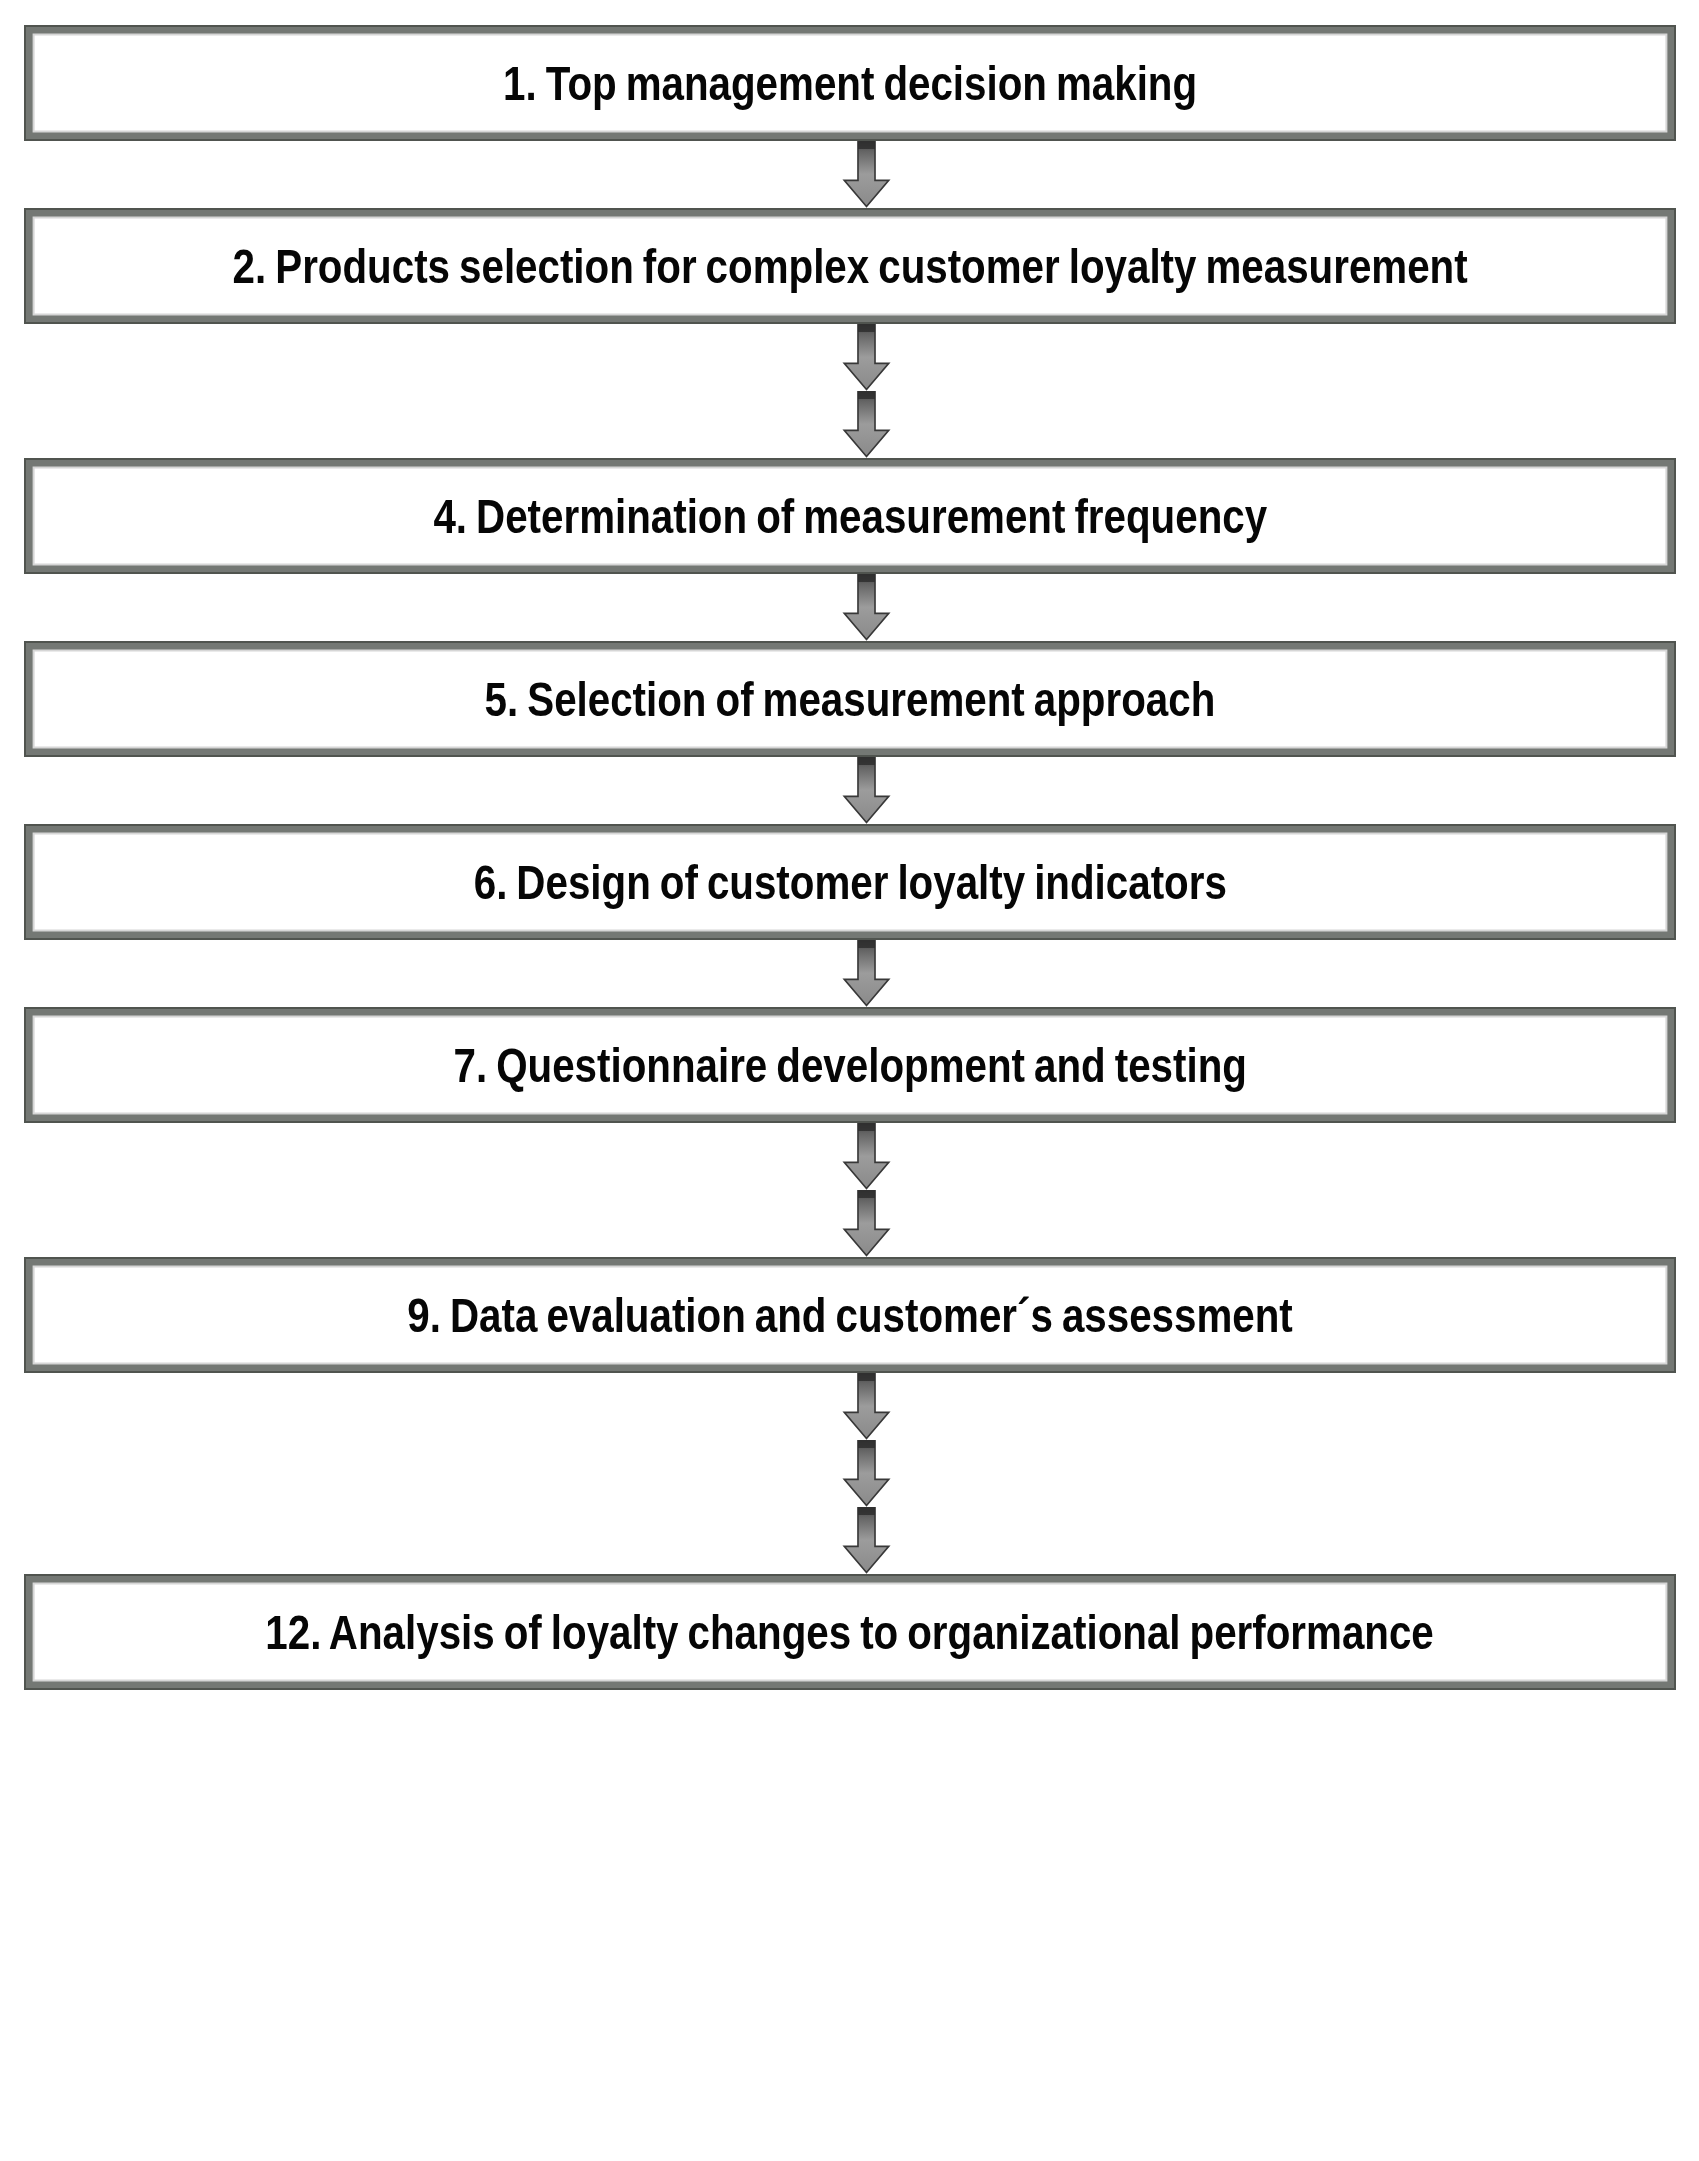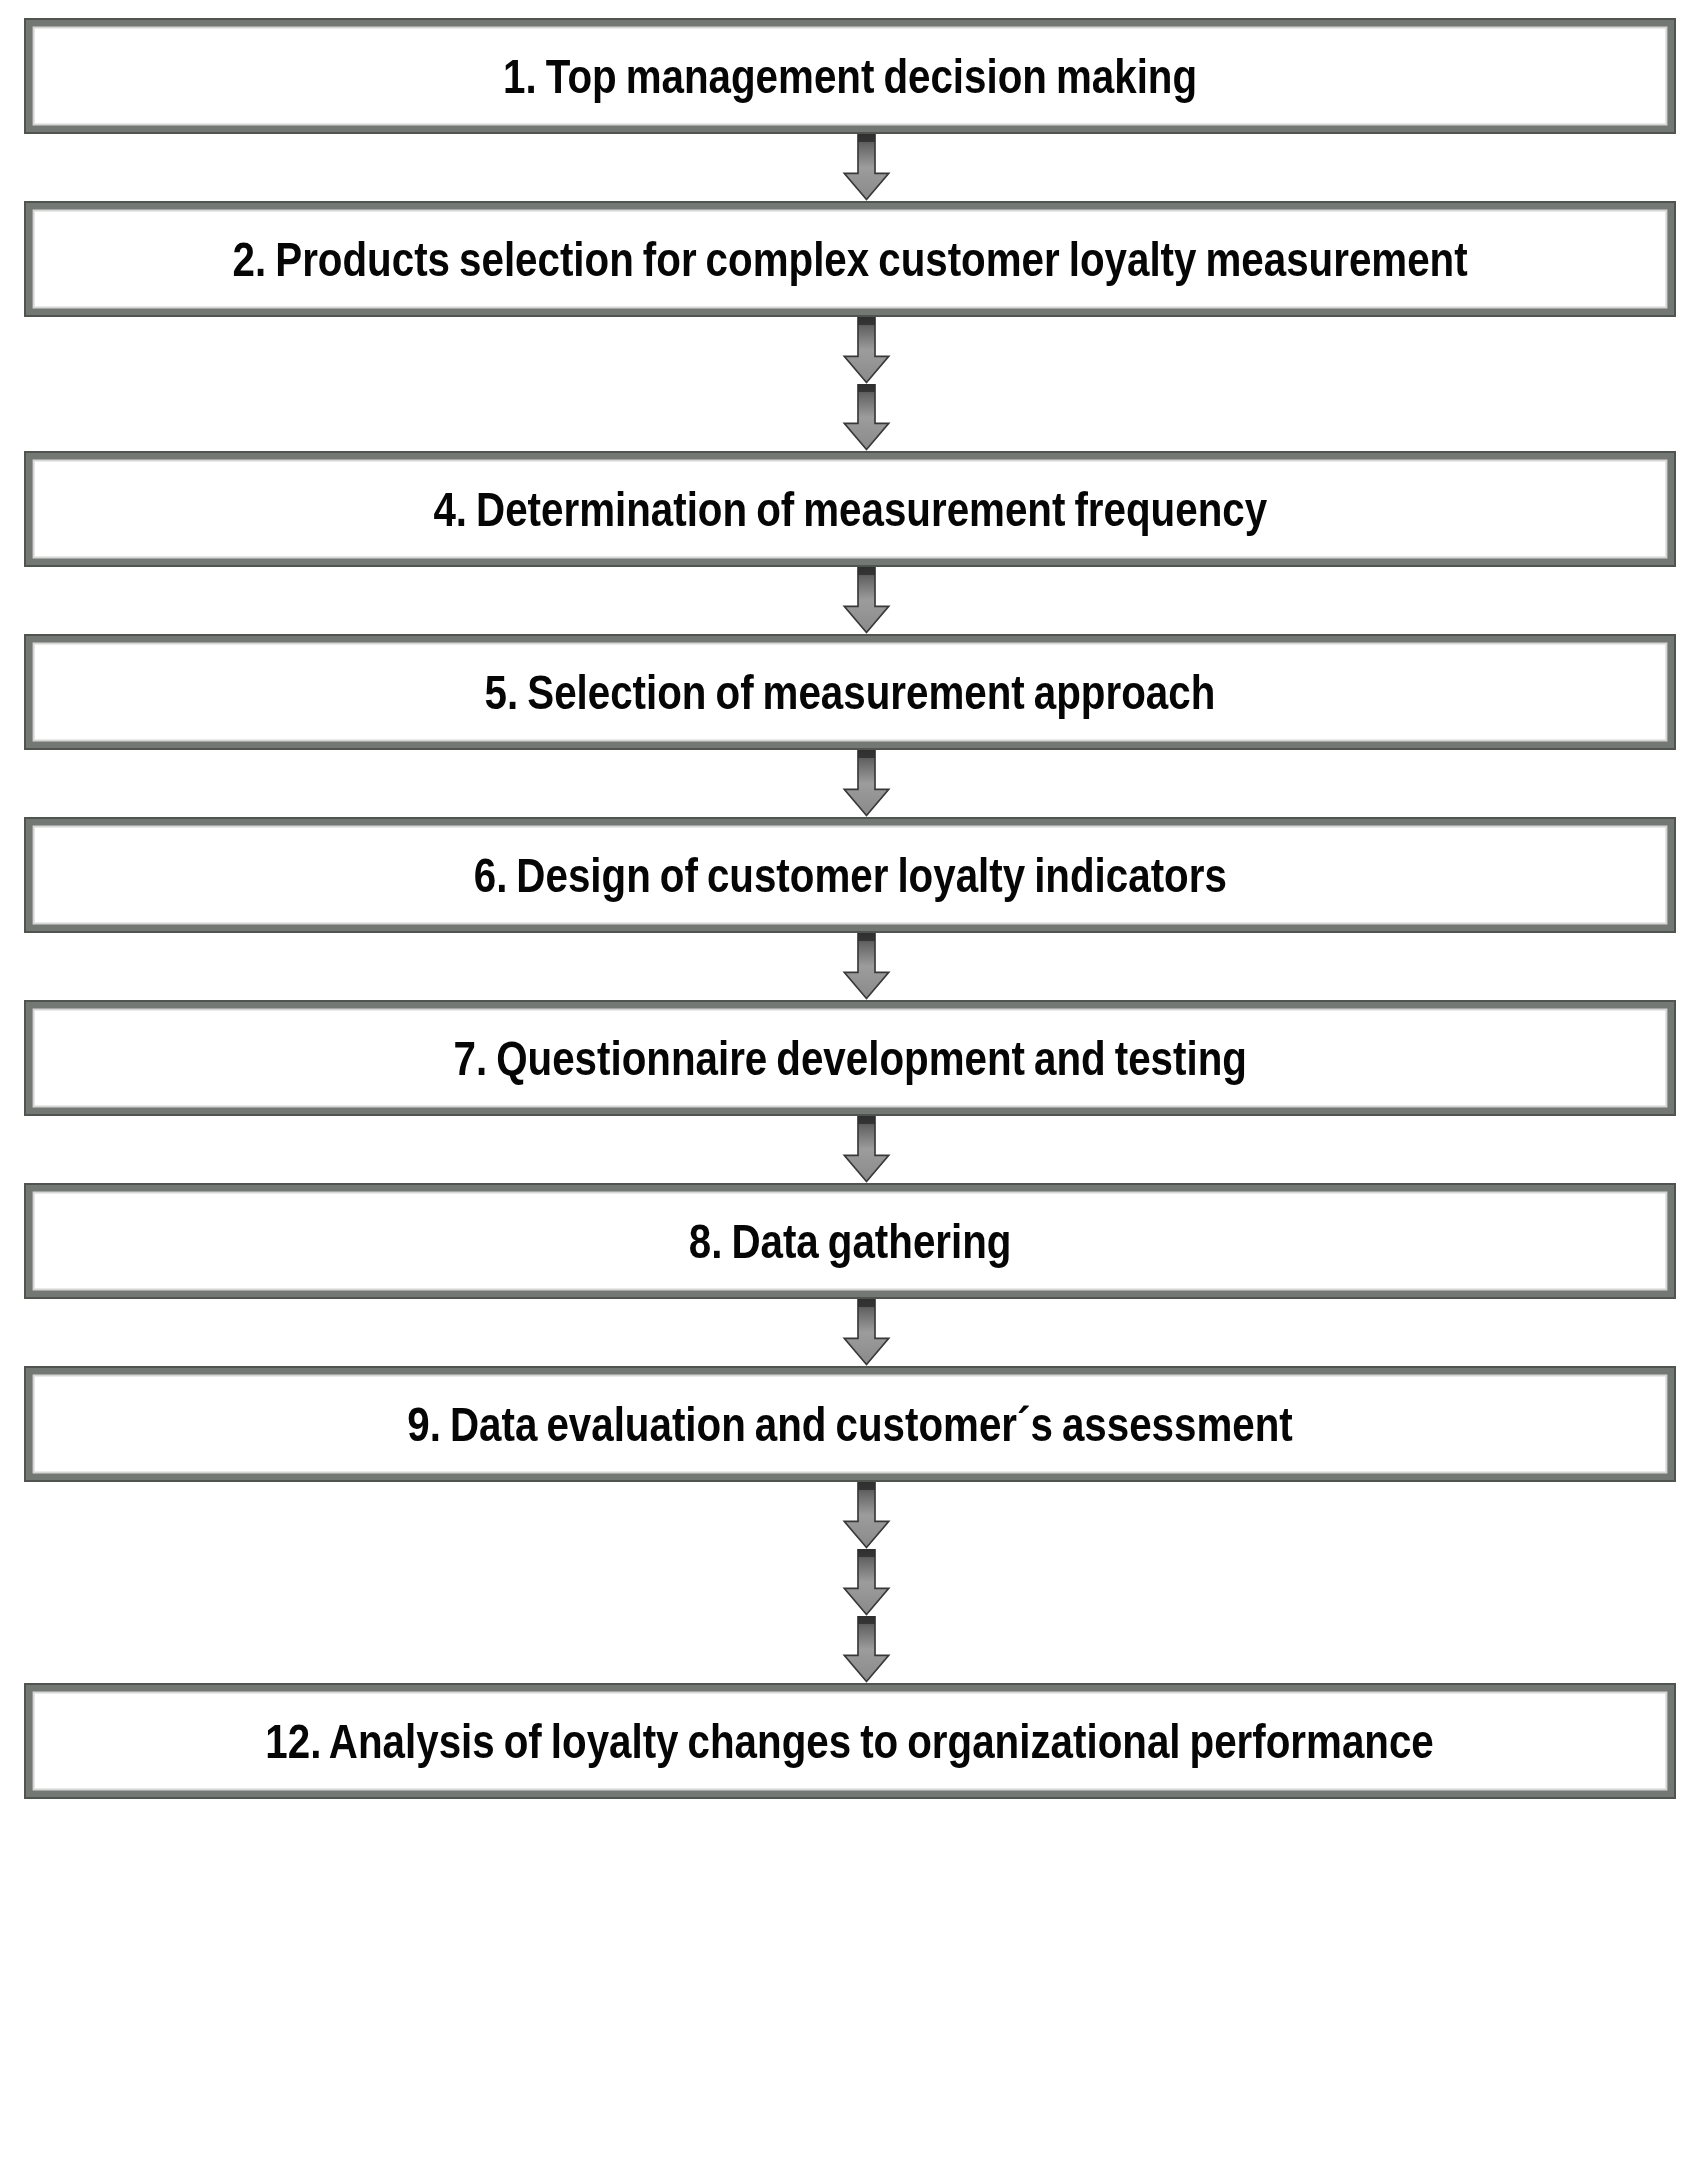--- a/index.html
+++ b/index.html
@@ -9,21 +9,21 @@
   }
   body {
     width: 1700px;
     height: 2161px;
     font-family: "Liberation Sans", sans-serif;
   }
   .flowchart {
     box-sizing: border-box;
     width: 1700px;
     height: 2161px;
-    padding: 18px 24px 0 24px;
+    padding: 25px 24px 0 24px;
     display: flex;
     flex-direction: column;
   }
   .box {
     box-sizing: border-box;
     height: 116px;
     width: 100%;
     background: #ffffff;
     border: 2px solid #50544f;
     box-shadow: inset 0 0 0 6.6px #747874, inset 0 0 0 8.6px #d6d6d6;
@@ -136,23 +136,20 @@
 
   <div class="box">
     <span class="box-label">7. Questionnaire development and testing</span>
   </div>
   <div class="arrow-wrap">
     <svg class="arrow-svg" viewBox="0 0 84 102" width="55" height="67">
         <use href="#arrowsym"></use>
       </svg>
   </div>
 
-  <div class="box">
-    <span class="box-label">8. Data gathering</span>
-  </div>
   <div class="arrow-wrap">
     <svg class="arrow-svg" viewBox="0 0 84 102" width="55" height="67">
         <use href="#arrowsym"></use>
       </svg>
   </div>
 
   <div class="box">
     <span class="box-label">9. Data evaluation and customer´s assessment</span>
   </div>
   <div class="arrow-wrap">

